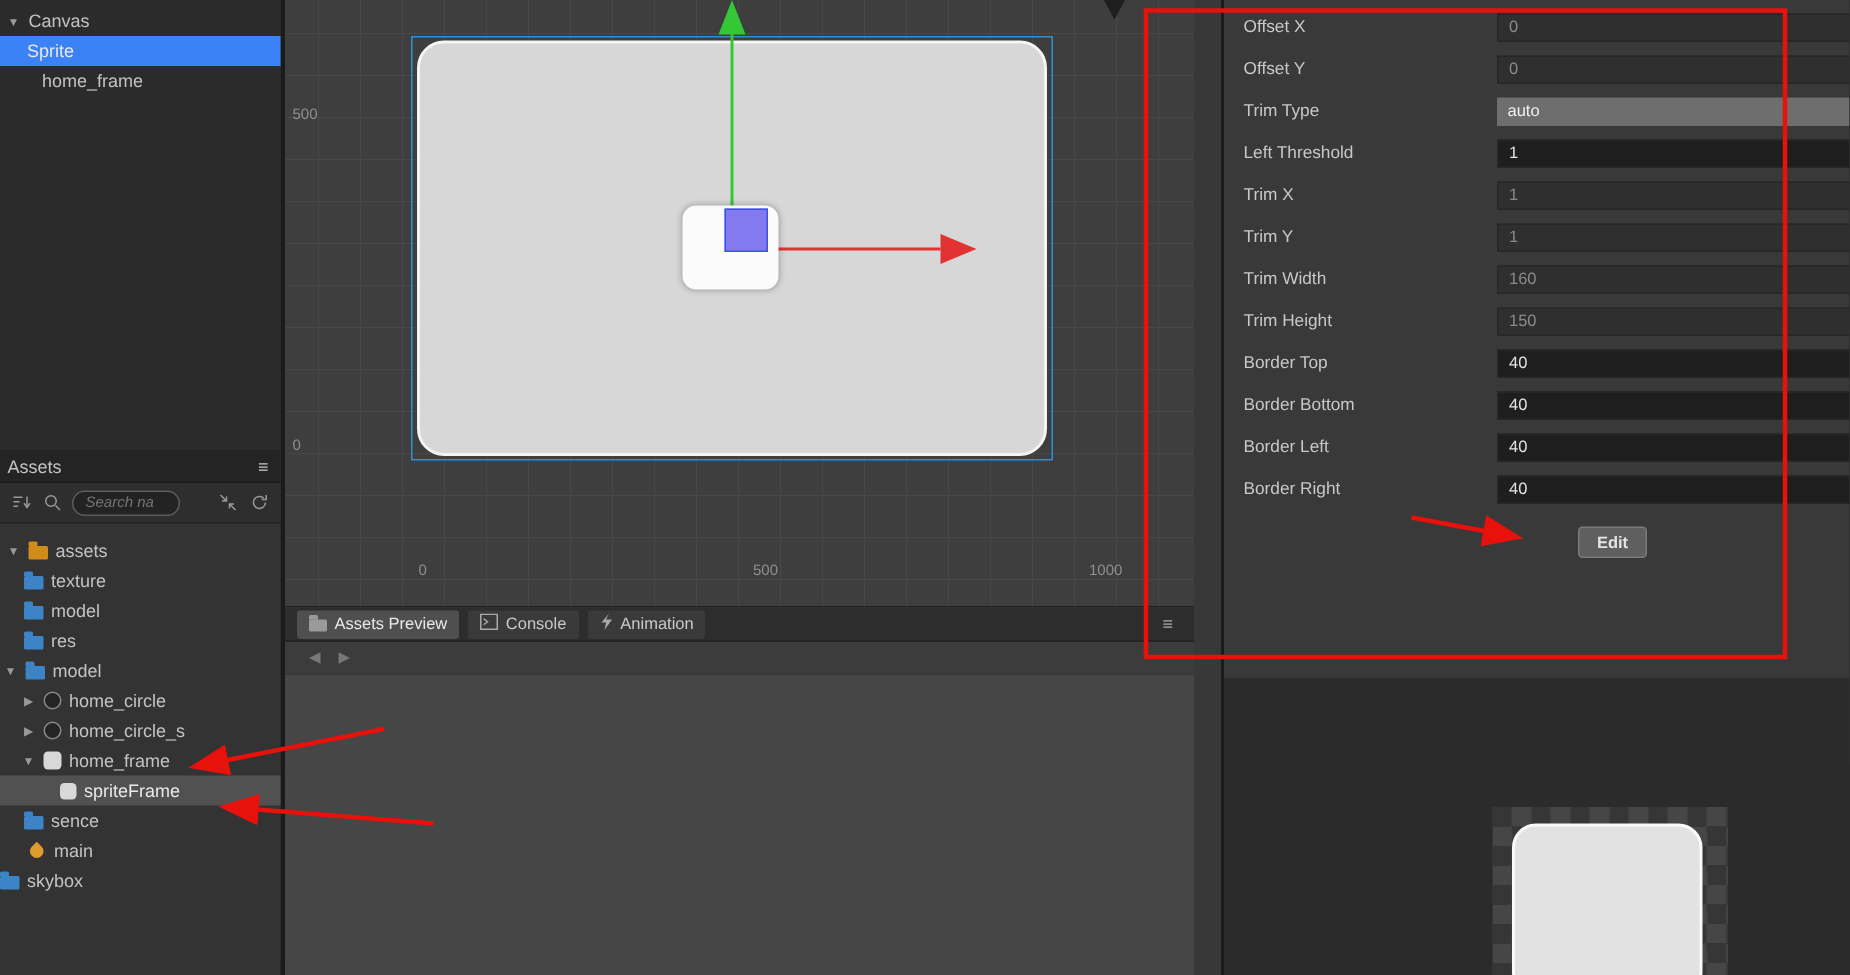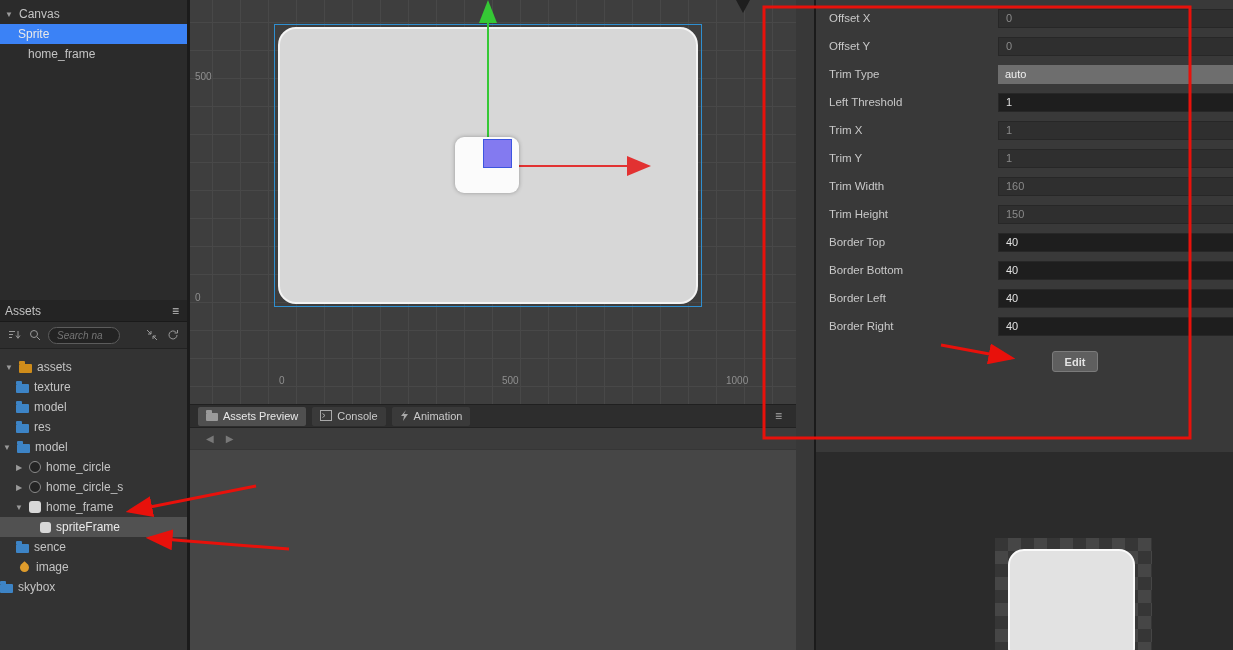--- a/index.html
+++ b/index.html
@@ -198,21 +198,21 @@
         <div class="a-row sel" style="padding-left:40px">
           <span class="frame-ic"></span>
           <span>spriteFrame</span>
         </div>
         <div class="a-row" style="padding-left:16px">
           <span class="folder"></span>
           <span>sence</span>
         </div>
         <div class="a-row" style="padding-left:18px">
           <span class="drop-ic"></span>
-          <span>image</span>
+          <span>main</span>
         </div>
         <div class="a-row" style="">
           <span class="folder"></span>
           <span>skybox</span>
         </div>
       </div>
     </div>
   </div>
 
   <div class="scene">

